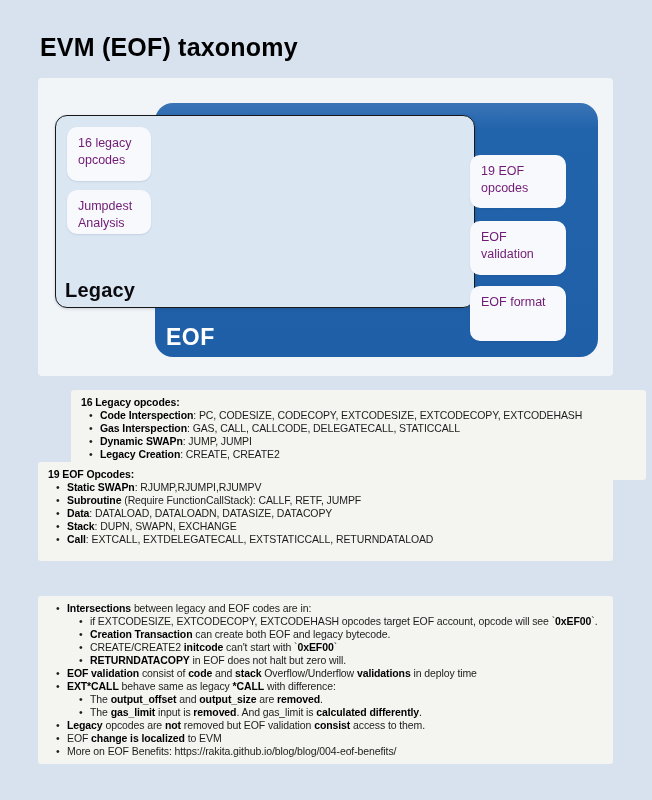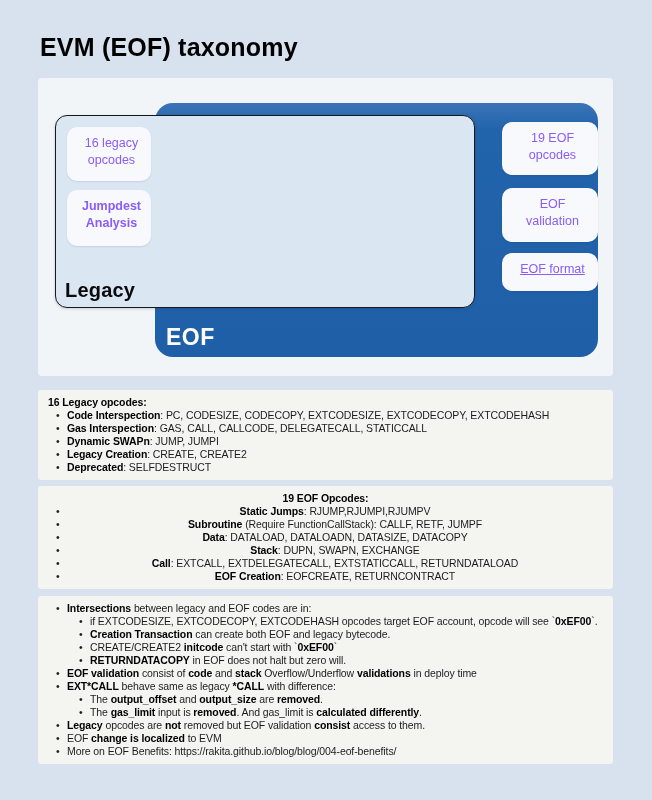--- a/index.html
+++ b/index.html
@@ -34,49 +34,48 @@
     position: absolute; left: 17px; top: 37px; width: 420px; height: 193px;
     background: #dbe6f3; border: 1.5px solid #181818; border-radius: 12px;
     box-shadow: 0 1px 3px rgba(20,40,80,.18);
   }
   .legacy-label {
     position: absolute; left: 9px; bottom: 5px;
     color: #0b0b0e; font-size: 20px; font-weight: bold; letter-spacing: .2px;
   }
   .mini-card {
     position: absolute; background: #f7f9fc; border-radius: 10px;
-    font-size: 12.5px; line-height: 1.38; color: #8b5cf6;
+    font-size: 12.5px; line-height: 1.38; color: #701a75;
     padding: 8px 6px 8px 11px;
     box-shadow: 0 1px 2px rgba(20,40,80,.10);
-    text-align: center;
   }
   .legacy-card-1 { left: 11px; top: 11px; width: 84px; height: 54px; }
-  .legacy-card-2 { left: 11px; top: 74px; width: 84px; height: 56px; font-weight: bold; }
+  .legacy-card-2 { left: 11px; top: 74px; width: 84px; height: 44px; }
   .shared-box {
     position: absolute; left: 130px; top: 44px; width: 299px; height: 180px;
     background: #1e3b79; border-radius: 9px;
     color: #f3f6fb; text-align: center; padding: 25px 10px 0 10px;
     box-shadow: 0 1px 3px rgba(10,20,50,.25);
   }
   .shared-title { font-size: 27px; letter-spacing: .2px; line-height: 1.1; }
   .shared-sub { font-size: 17px; line-height: 21px; }
   .shared-desc { font-size: 17px; line-height: 21px; margin-top: 16px; }
-  .eof-card { left: 464px; width: 96px; }
+  .eof-card { left: 432px; width: 96px; margin-top: 33px; }
   .eof-card-1 { top: 44px;  height: 53px; }
   .eof-card-2 { top: 110px; height: 54px; }
-  .eof-card-3 { top: 175px; height: 38px; text-decoration: underline; }
+  .eof-card-3 { top: 175px; height: 55px; }
   
   .sec {
     position: absolute; left: 38px; width: 575px;
     background: #f4f4f1; border-radius: 3px;
     padding: 6px 10px; font-size: 10.5px; line-height: 13px;
     letter-spacing: -0.1px; color: #1c1c1c;
   }
-  .sec-1 { top: 390px; min-height: 82px; }
-  .sec-2 { top: 486px; min-height: 99px; text-align: center; }
+  .sec-1 { top: 390px; min-height: 82px; margin-left: 33px; }
+  .sec-2 { top: 462px; min-height: 99px; }
   .sec-3 { top: 596px; min-height: 167px; }
   .sec-title { font-weight: bold; color: #000; }
   .sec-title:empty { display: none; }
   .sec ul { list-style: none; }
   .sec li { position: relative; padding-left: 11px; }
   .sec li.lv1 { margin-left: 8px; }
   .sec li.lv2 { margin-left: 31px; }
   .sec li::before { content: "\2022"; position: absolute; left: 0; top: 0; }
   .sec b { color: #000; }
 </style>
@@ -117,26 +116,25 @@
       <li class="lv1"><b>Gas Interspection</b><span>: GAS, CALL, CALLCODE, DELEGATECALL, STATICCALL</span></li>
       <li class="lv1"><b>Dynamic SWAPn</b><span>: JUMP, JUMPI</span></li>
       <li class="lv1"><b>Legacy Creation</b><span>: CREATE, CREATE2</span></li>
       <li class="lv1"><b>Deprecated</b><span>: SELFDESTRUCT</span></li>
     </ul>
 </div>
 
 <div class="sec sec-2">
   <div class="sec-title">19 EOF Opcodes:</div>
   <ul>
-      <li class="lv1"><b>Static Jumps</b><span>: RJUMP,RJUMPI,RJUMPV</span></li>
+      <li class="lv1"><b>Static SWAPn</b><span>: RJUMP,RJUMPI,RJUMPV</span></li>
       <li class="lv1"><b>Subroutine</b><span> (Require FunctionCallStack): CALLF, RETF, JUMPF</span></li>
       <li class="lv1"><b>Data</b><span>: DATALOAD, DATALOADN, DATASIZE, DATACOPY</span></li>
       <li class="lv1"><b>Stack</b><span>: DUPN, SWAPN, EXCHANGE</span></li>
       <li class="lv1"><b>Call</b><span>: EXTCALL, EXTDELEGATECALL, EXTSTATICCALL, RETURNDATALOAD</span></li>
-      <li class="lv1"><b>EOF Creation</b><span>: EOFCREATE, RETURNCONTRACT</span></li>
     </ul>
 </div>
 
 <div class="sec sec-3">
 
   <ul>
       <li class="lv1"><b>Intersections</b><span> between legacy and EOF codes are in:</span></li>
       <li class="lv2"><span>if EXTCODESIZE, EXTCODECOPY, EXTCODEHASH opcodes target EOF account, opcode will see `</span><b>0xEF00</b><span>`.</span></li>
       <li class="lv2"><b>Creation Transaction</b><span> can create both EOF and legacy bytecode.</span></li>
       <li class="lv2"><span>CREATE/CREATE2 </span><b>initcode</b><span> can't start with `</span><b>0xEF00</b><span>`</span></li>

